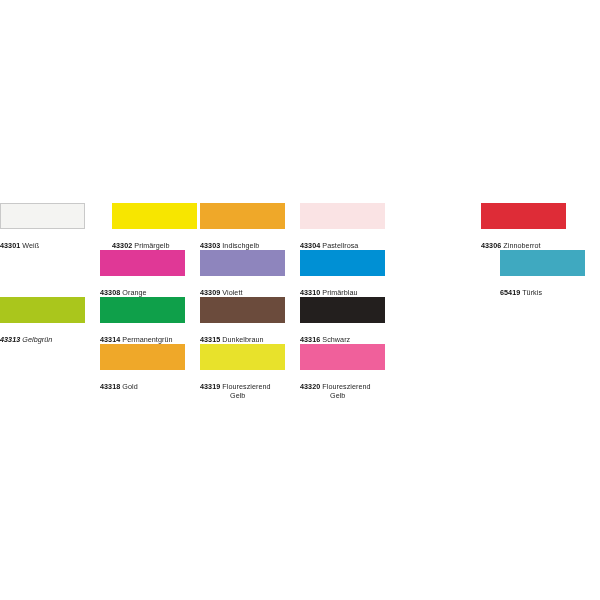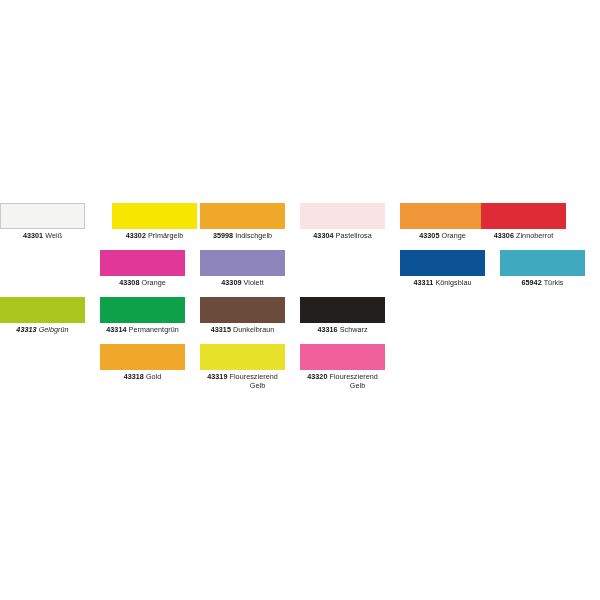--- a/index.html
+++ b/index.html
@@ -47,27 +47,26 @@
     box-sizing: border-box;
     display: block;
   }
 
   .swatch-chip.bordered {
     border: 1px solid #c9c9c9;
   }
 
   .swatch-label {
     display: block;
-    margin-top: 2px;
+    margin-top: 12px;
     font-size: 7.2px;
     line-height: 9.2px;
     color: #1b1b1b;
     white-space: normal;
     letter-spacing: 0.05px;
-    text-align: center;
   }
 
   .swatch-code {
     font-weight: bold;
     color: #111111;
   }
 
   .swatch-name {
     font-weight: normal;
     color: #1f1f1f;
@@ -96,51 +95,47 @@
         <div class="swatch-cell" style="left: 0px;">
           <span class="swatch-chip bordered" title="#F4F4F2" style="background: rgb(244, 244, 242);"></span>
           <span class="swatch-label"><span class="swatch-code">43301</span> <span class="swatch-name">Weiß</span></span>
         </div>
         <div class="swatch-cell" style="left: 100px; padding-left: 12px;">
           <span class="swatch-chip" title="#F7E600" style="background: rgb(247, 230, 0);"></span>
           <span class="swatch-label"><span class="swatch-code">43302</span> <span class="swatch-name">Primärgelb</span></span>
         </div>
         <div class="swatch-cell" style="left: 200px;">
           <span class="swatch-chip" title="#EFA829" style="background: rgb(239, 168, 41);"></span>
-          <span class="swatch-label"><span class="swatch-code">35998</span> <span class="swatch-name">Indischgelb</span></span>
+          <span class="swatch-label"><span class="swatch-code">43303</span> <span class="swatch-name">Indischgelb</span></span>
         </div>
         <div class="swatch-cell" style="left: 300px;">
           <span class="swatch-chip" title="#FAE3E4" style="background: rgb(250, 227, 228);"></span>
           <span class="swatch-label"><span class="swatch-code">43304</span> <span class="swatch-name">Pastellrosa</span></span>
-        </div>
-        <div class="swatch-cell" style="left: 400px;">
-          <span class="swatch-chip" title="#EF9638" style="background: rgb(239, 150, 56);"></span>
-          <span class="swatch-label"><span class="swatch-code">43305</span> <span class="swatch-name">Orange</span></span>
         </div>
         <div class="swatch-cell" style="left: 481px;">
           <span class="swatch-chip" title="#DE2C37" style="background: rgb(222, 44, 55);"></span>
           <span class="swatch-label"><span class="swatch-code">43306</span> <span class="swatch-name">Zinnoberrot</span></span>
         </div>
       </div>
       <div class="swatch-row">
         <div class="swatch-cell" style="left: 100px;">
           <span class="swatch-chip" title="#E03896" style="background: rgb(224, 56, 150);"></span>
           <span class="swatch-label"><span class="swatch-code">43308</span> <span class="swatch-name">Orange</span></span>
         </div>
         <div class="swatch-cell" style="left: 200px;">
           <span class="swatch-chip" title="#8E85BD" style="background: rgb(142, 133, 189);"></span>
           <span class="swatch-label"><span class="swatch-code">43309</span> <span class="swatch-name">Violett</span></span>
         </div>
-        <div class="swatch-cell" style="left: 400px;">
-          <span class="swatch-chip" title="#0B5394" style="background: rgb(11, 83, 148);"></span>
-          <span class="swatch-label"><span class="swatch-code">43311</span> <span class="swatch-name">Königsblau</span></span>
+        <div class="swatch-cell" style="left: 300px;">
+          <span class="swatch-chip" title="#0090D4" style="background: rgb(0, 144, 212);"></span>
+          <span class="swatch-label"><span class="swatch-code">43310</span> <span class="swatch-name">Primärblau</span></span>
         </div>
         <div class="swatch-cell" style="left: 500px;">
           <span class="swatch-chip" title="#3FA9C0" style="background: rgb(63, 169, 192);"></span>
-          <span class="swatch-label"><span class="swatch-code">65942</span> <span class="swatch-name">Türkis</span></span>
+          <span class="swatch-label"><span class="swatch-code">65419</span> <span class="swatch-name">Türkis</span></span>
         </div>
       </div>
       <div class="swatch-row">
         <div class="swatch-cell" style="left: 0px; font-style: italic;">
           <span class="swatch-chip" title="#AAC61C" style="background: rgb(170, 198, 28);"></span>
           <span class="swatch-label"><span class="swatch-code">43313</span> <span class="swatch-name">Gelbgrün</span></span>
         </div>
         <div class="swatch-cell" style="left: 100px;">
           <span class="swatch-chip" title="#0FA04A" style="background: rgb(15, 160, 74);"></span>
           <span class="swatch-label"><span class="swatch-code">43314</span> <span class="swatch-name">Permanentgrün</span></span>

